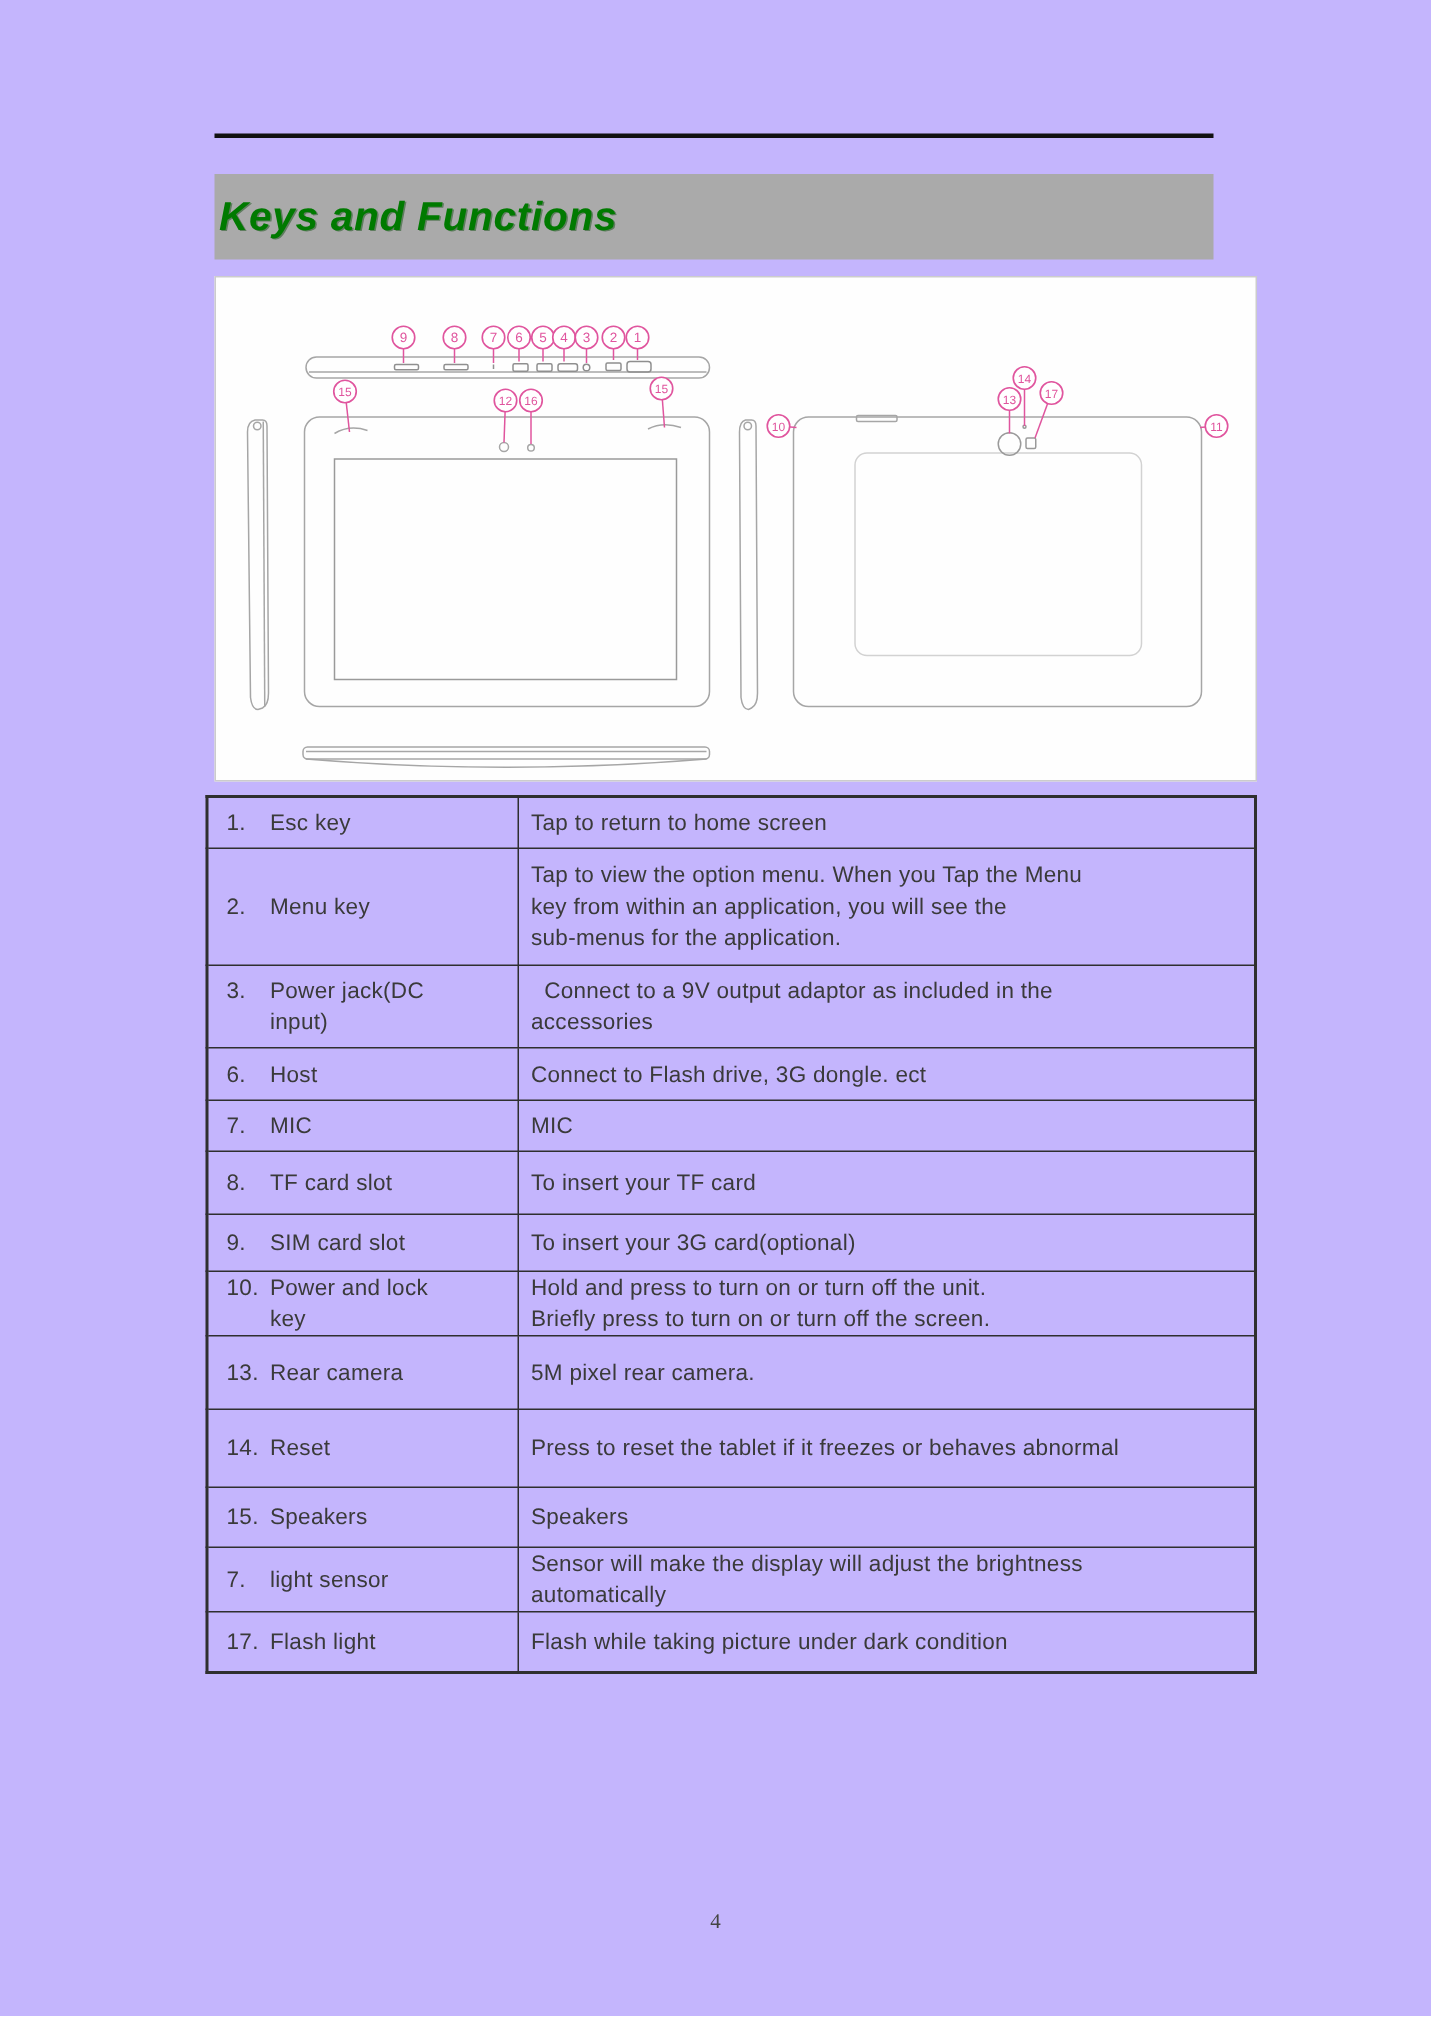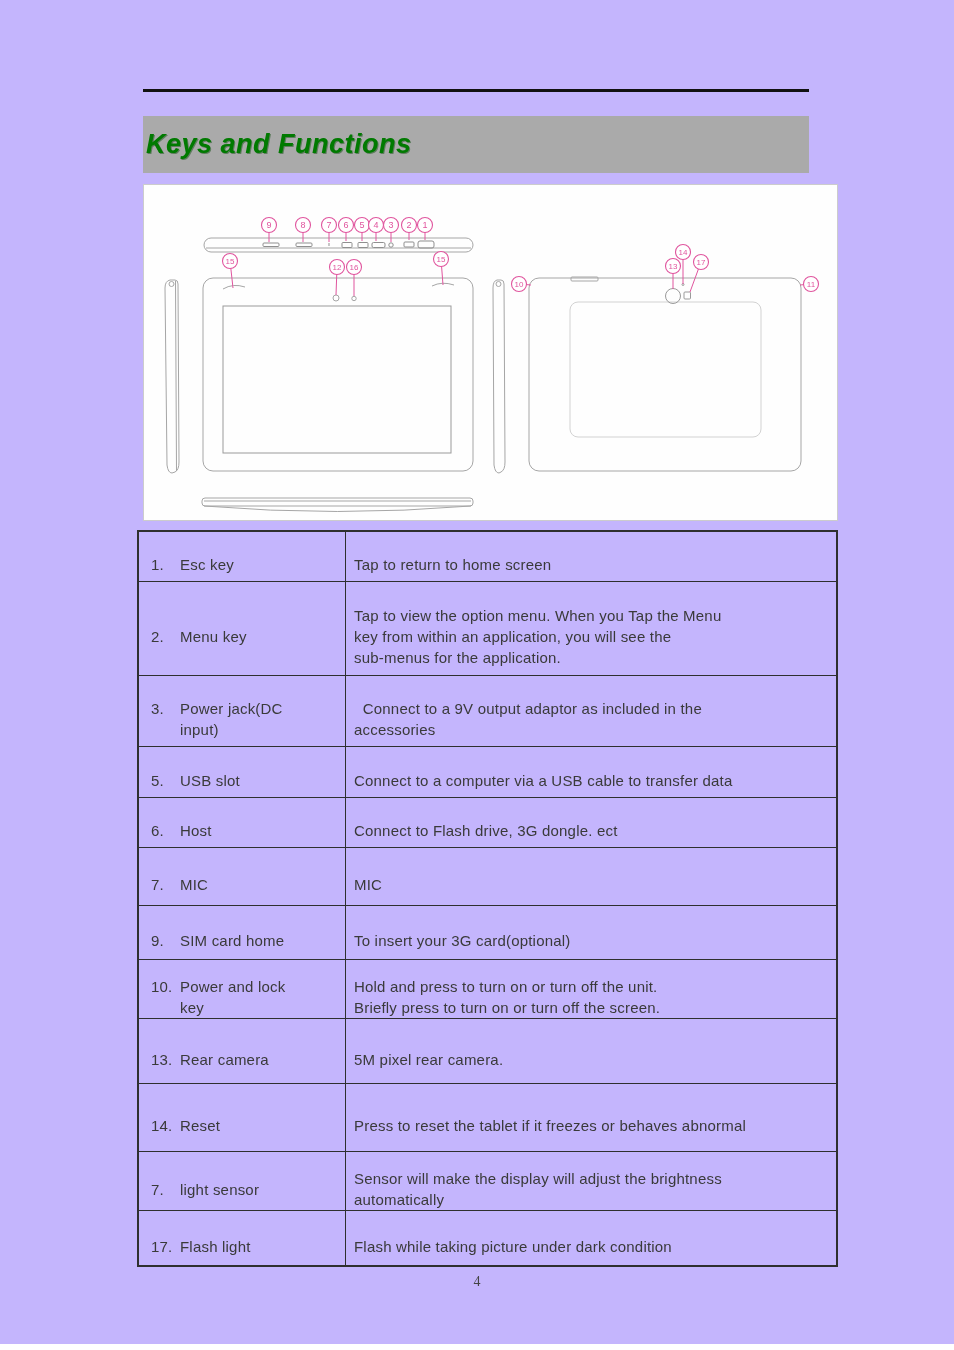--- a/index.html
+++ b/index.html
@@ -18,21 +18,21 @@
   }
   .diagram-box{
     position:absolute;left:143px;top:184px;width:693px;height:335px;
     border:1px solid #cccccc;background:#fefefe;
   }
   .kf-table{
     position:absolute;left:137px;top:530px;width:671px;
     border-collapse:collapse;table-layout:fixed;
     font-size:15px;line-height:21px;letter-spacing:0.2px;color:#3a3a3a;
   }
-  .kf-table td{border:1px solid #2f2f2f;vertical-align:middle;padding-top:16px;padding-bottom:0;}
+  .kf-table td{border:1px solid #2f2f2f;vertical-align:middle;padding-top:0;padding-bottom:0;}
   .kf-table{border:2px solid #2f2f2f;}
   td.c1{width:193px;padding-left:12px;}
   td.c2{width:478px;padding-left:8px;padding-right:4px;white-space:pre-wrap;}
   .num{display:inline-block;width:29px;vertical-align:top;}
   .lbl{display:inline-block;vertical-align:top;white-space:pre-line;width:140px;}
   tr:nth-child(1) td{height:33px} tr:nth-child(2) td{height:77px}
   tr:nth-child(3) td{height:54px} tr:nth-child(4) td{height:34px}
   tr:nth-child(5) td{height:33px} tr:nth-child(6) td{height:41px}
   tr:nth-child(7) td{height:37px} tr:nth-child(8) td{height:35px}
   tr:nth-child(9) td{height:48px} tr:nth-child(10) td{height:51px}
@@ -216,50 +216,54 @@
 key from within an application, you will see the
 sub-menus for the application.</td>
         </tr>
         <tr>
           <td class="c1"><span class="num">3.</span><span class="lbl">Power jack(DC
 input)</span></td>
           <td class="c2">  Connect to a 9V output adaptor as included in the
 accessories</td>
         </tr>
         <tr>
-          <td class="c1"><span class="num">5.</span><span class="lbl">USB slot</span></td>
-          <td class="c2">Connect to a computer via a USB cable to transfer data</td>
-        </tr>
-        <tr>
           <td class="c1"><span class="num">6.</span><span class="lbl">Host</span></td>
           <td class="c2">Connect to Flash drive, 3G dongle. ect</td>
         </tr>
         <tr>
           <td class="c1"><span class="num">7.</span><span class="lbl">MIC</span></td>
           <td class="c2">MIC</td>
         </tr>
         <tr>
-          <td class="c1"><span class="num">9.</span><span class="lbl">SIM card home</span></td>
+          <td class="c1"><span class="num">8.</span><span class="lbl">TF card slot</span></td>
+          <td class="c2">To insert your TF card</td>
+        </tr>
+        <tr>
+          <td class="c1"><span class="num">9.</span><span class="lbl">SIM card slot</span></td>
           <td class="c2">To insert your 3G card(optional)</td>
         </tr>
         <tr>
           <td class="c1"><span class="num">10.</span><span class="lbl">Power and lock
 key</span></td>
           <td class="c2">Hold and press to turn on or turn off the unit.
 Briefly press to turn on or turn off the screen.</td>
         </tr>
         <tr>
           <td class="c1"><span class="num">13.</span><span class="lbl">Rear camera</span></td>
           <td class="c2">5M pixel rear camera.</td>
         </tr>
         <tr>
           <td class="c1"><span class="num">14.</span><span class="lbl">Reset</span></td>
           <td class="c2">Press to reset the tablet if it freezes or behaves abnormal</td>
         </tr>
         <tr>
+          <td class="c1"><span class="num">15.</span><span class="lbl">Speakers</span></td>
+          <td class="c2">Speakers</td>
+        </tr>
+        <tr>
           <td class="c1"><span class="num">7.</span><span class="lbl">light sensor</span></td>
           <td class="c2">Sensor will make the display will adjust the brightness
 automatically</td>
         </tr>
         <tr>
           <td class="c1"><span class="num">17.</span><span class="lbl">Flash light</span></td>
           <td class="c2">Flash while taking picture under dark condition</td>
         </tr>
       </tbody>
   </table>

